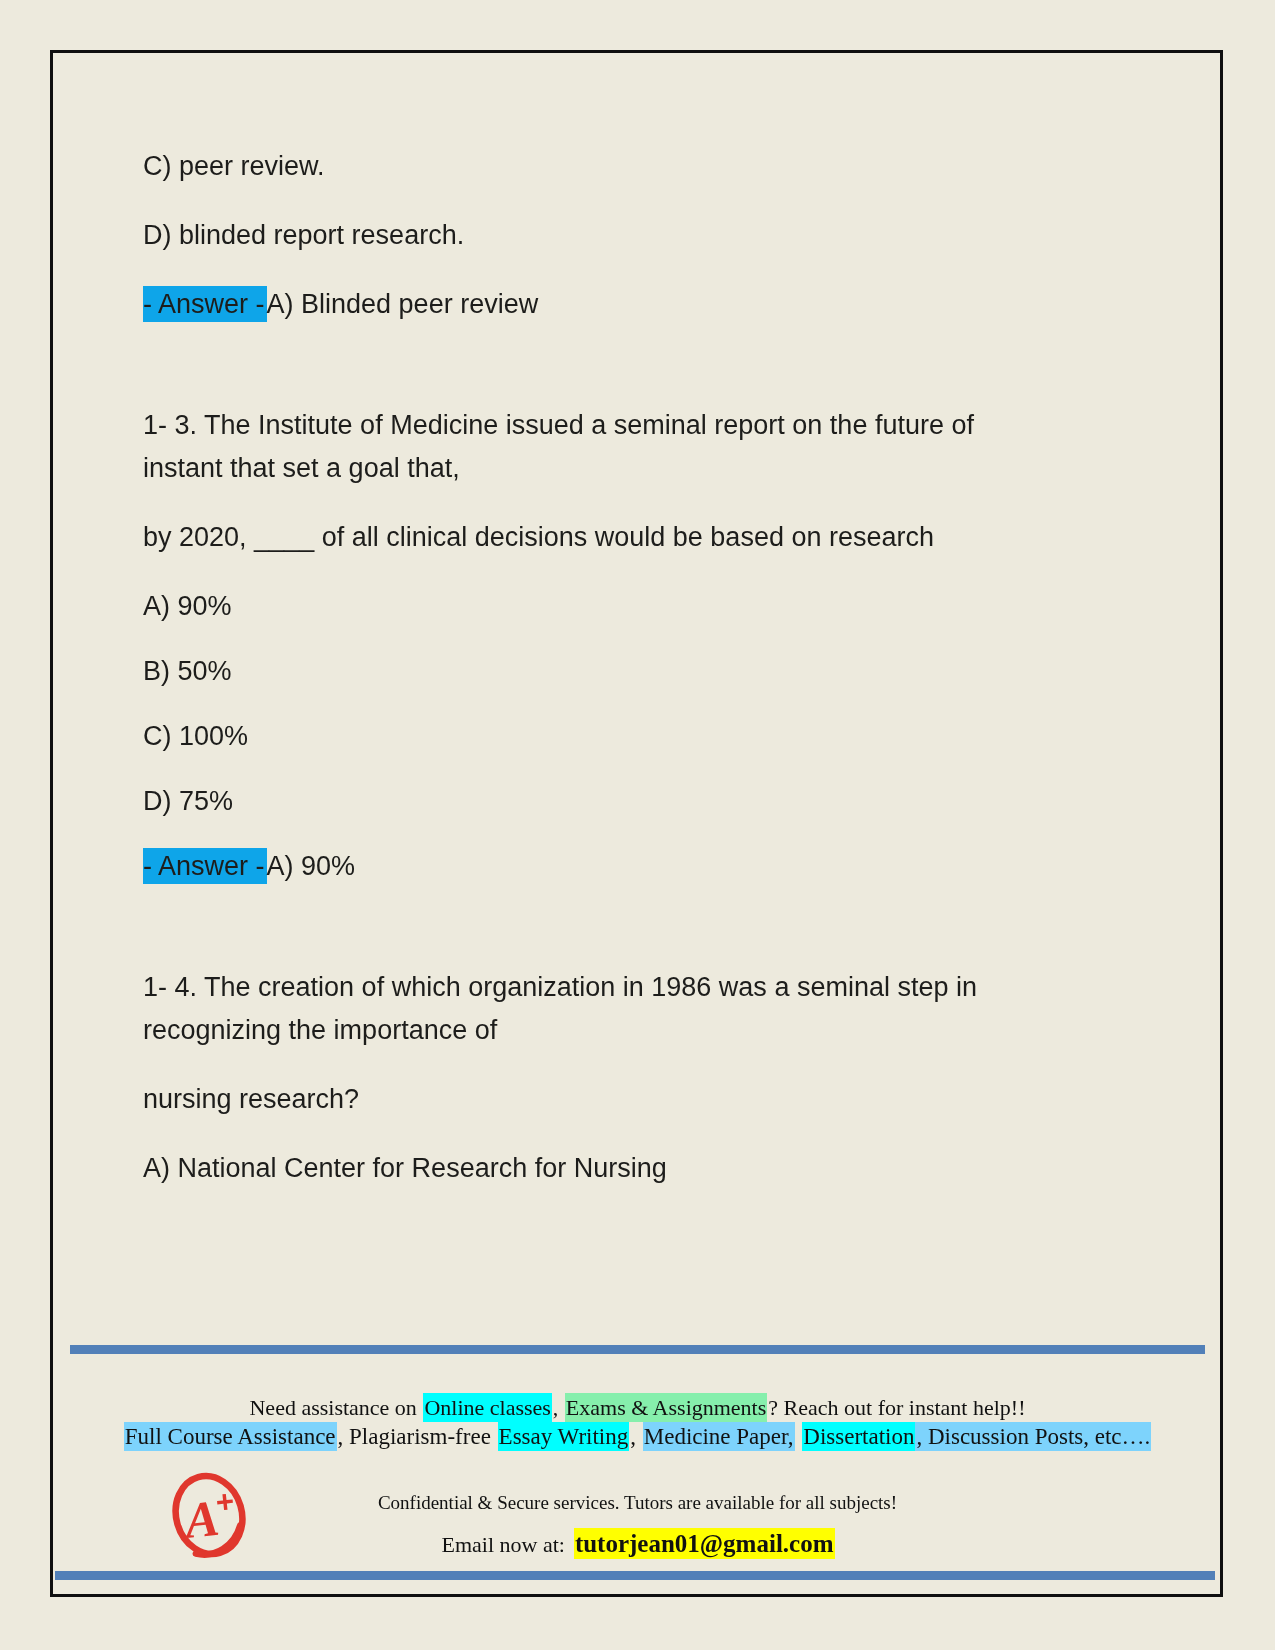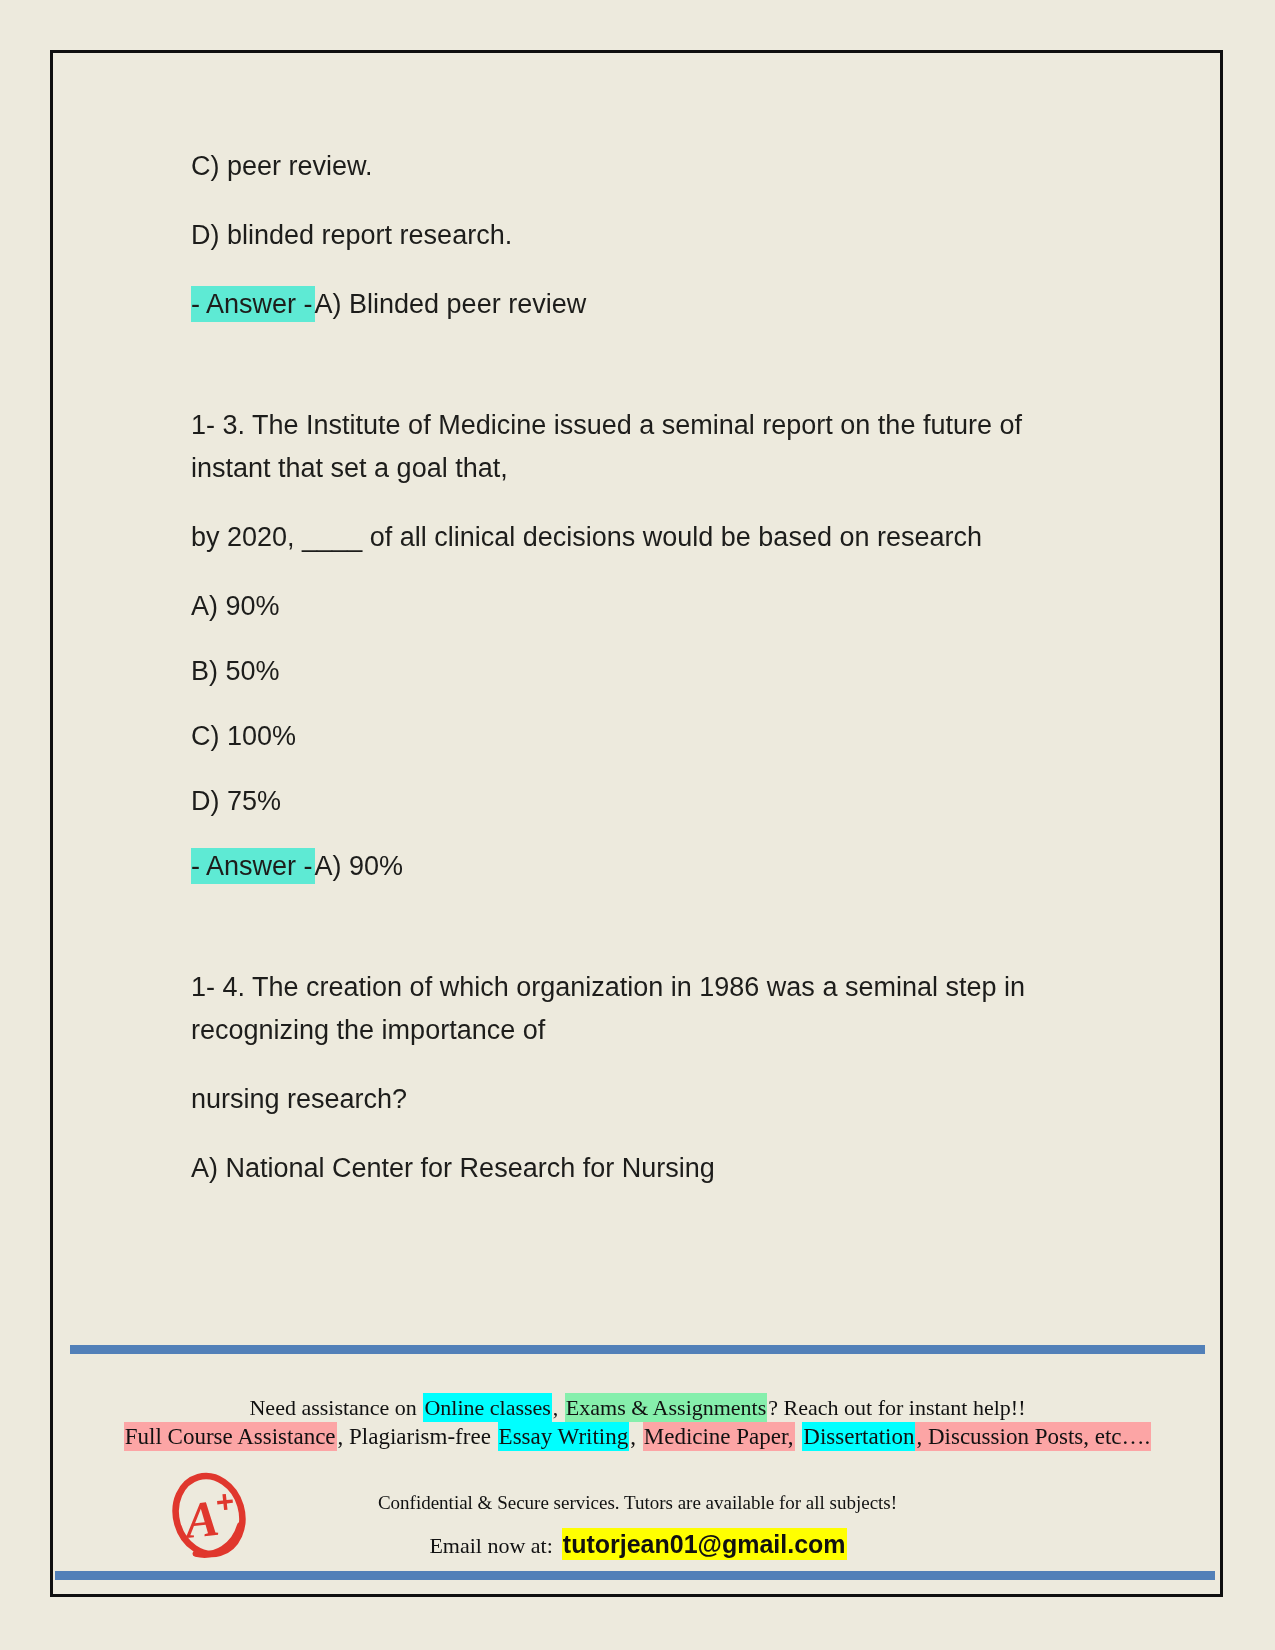--- a/index.html
+++ b/index.html
@@ -14,47 +14,46 @@
   .frame{
     position:absolute;left:50px;top:50px;
     width:1173px;height:1547px;
     border:3px solid #0f0f0f;
     box-sizing:border-box;
   }
   .content{
     padding:92px 60px 0 90px;
     font-size:27px;
     line-height:43px;
-    margin-left:48px;
   }
   .content p{margin:0 0 26px 0;}
   .content p.answer{margin-bottom:78px;}
   .content p.opt{margin-bottom:22px;}
   .ln{display:block;}
-  .hl-yellow{background:#fca5a5;}
+  .hl-yellow{background:#7dd3fc;}
   .hl-cyan{background:#00ffff;}
   .hl-green{background:#86efac;}
   .hl-none{background:transparent;margin-top:43px;}
-  .answer-label{background:#5eead4;padding:3px 2px 3px 0;}
+  .answer-label{background:#0ea5e9;padding:3px 2px 3px 0;}
   .rule{position:absolute;background:#5280b8;height:9px;}
   .rule-top{left:70px;top:1345px;width:1135px;}
   .rule-bottom{left:55px;top:1571px;width:1160px;}
   .ad-line{
     position:absolute;left:50px;width:1175px;
     text-align:center;
     font-family:"Liberation Serif",serif;
     color:#111;
   }
   .ad-line1{top:1372px;font-size:22px;line-height:27px;}
   .ad-line2{top:1399px;font-size:23px;line-height:29px;}
   .ad-line span{padding:2px 1px;}
   .confidential{top:1470px;font-size:19px;line-height:28px;}
   .email-line{top:1502px;font-size:22px;line-height:40px;}
   .email-value{
-    font-family:Liberation Sans, sans-serif;
+    font-family:Liberation Serif, serif;
     font-weight:bold;font-size:25px;
     background:#ffff00;padding:6px 10px;
     margin-left:8px;
     text-align:right;
   }
   .logo{position:absolute;left:168px;top:1466px;width:82px;height:98px;}
 </style>
 </head>
 <body>
 

